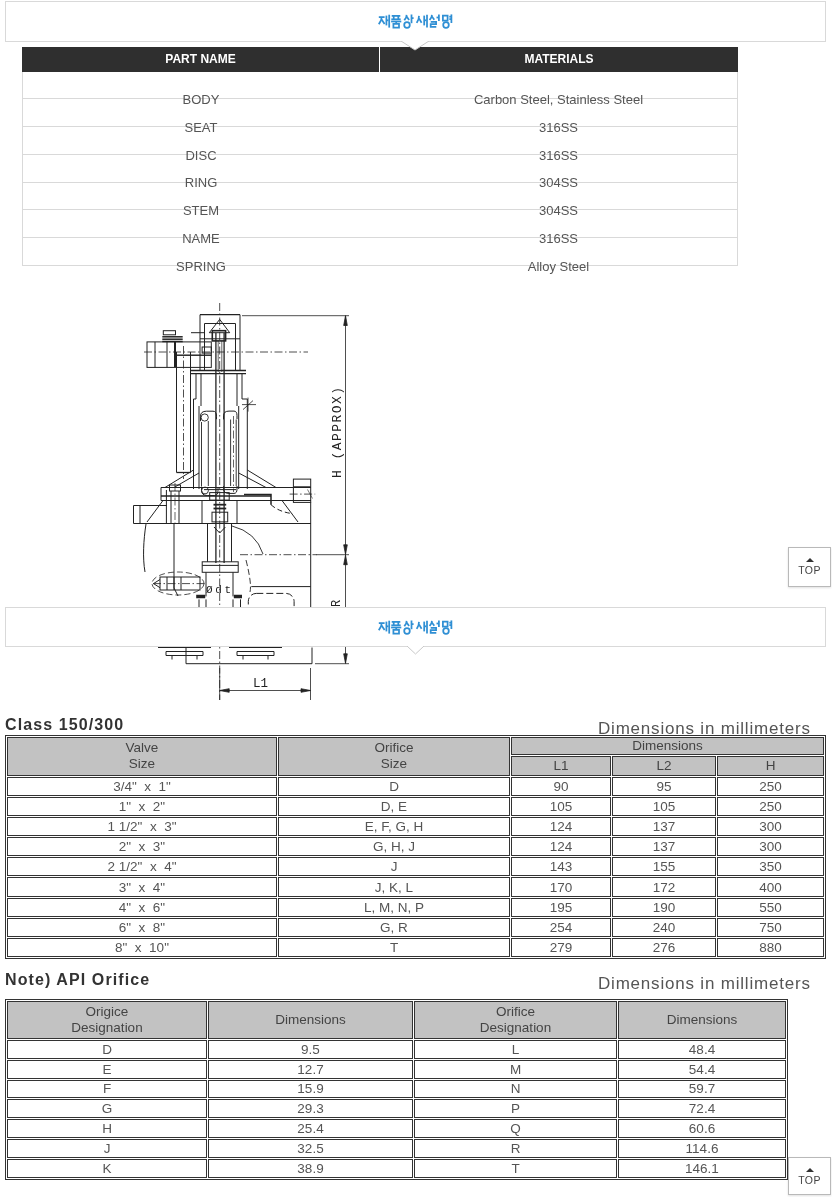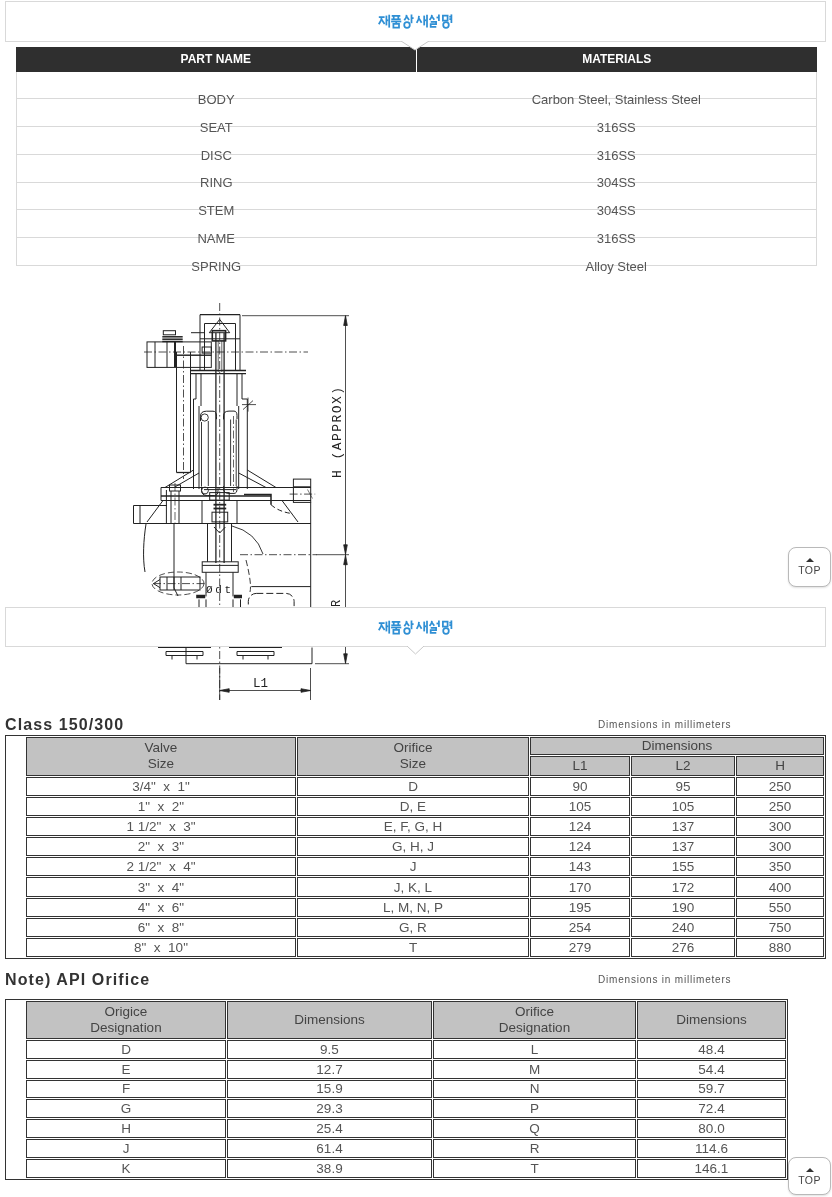--- a/index.html
+++ b/index.html
@@ -2,37 +2,37 @@
 <html><head>
 <meta charset="utf-8">
 <style>
 html,body{margin:0;padding:0;background:#fff;}
 *{box-sizing:border-box;}
 #page{position:relative;width:832px;height:1197px;background:#fff;overflow:hidden;
   font-family:"Liberation Sans",sans-serif;}
 .bar{position:absolute;left:5px;width:821px;height:40px;border:1px solid #d9d9d9;background:#fff;
   display:flex;align-items:center;justify-content:center;}
 .notch{position:absolute;z-index:5;}
-.tbl1{position:absolute;left:16px;width:801px;text-align:center;}
+.tbl1{position:absolute;left:22px;width:716px;text-align:center;}
 .t1head{height:25px;background:#2f2f2f;color:#fff;font-weight:bold;font-size:12px;display:flex;}
 .t1head div{width:50%;display:flex;align-items:center;justify-content:center;}
 .t1head div:first-child{border-right:1.5px solid #fff;}
 .t1row{height:27.75px;display:flex;border-bottom:1px solid #d9d9d9;color:#555;font-size:13px;
   border-left:1px solid #d9d9d9;border-right:1px solid #d9d9d9;}
 .t1row div{width:50%;display:flex;align-items:center;justify-content:center;margin-top:28px;}
 .t1row div:first-child{border-right:1px solid #d9d9d9;}
-.topbtn{position:absolute;left:788px;width:43px;height:40px;border:1px solid #b9b9b9;border-radius:8px;
+.topbtn{position:absolute;left:788px;width:43px;height:40px;border:1px solid #b9b9b9;border-radius:0;
   background:#fff;box-shadow:0 1px 2px rgba(0,0,0,.12);text-align:center;color:#333;}
 .topbtn .tri{width:0;height:0;border-left:4.5px solid transparent;border-right:4.5px solid transparent;
   border-bottom:4.5px solid #333;margin:10px auto 2px;}
 .topbtn .txt{font-size:10.5px;letter-spacing:.4px;color:#444;}
 h2.sec{position:absolute;margin:0;font-size:16px;letter-spacing:1.1px;color:#333;font-weight:bold;left:5px;}
-.dimnote{position:absolute;font-size:10px;letter-spacing:.8px;color:#555;}
+.dimnote{position:absolute;font-size:17px;letter-spacing:.8px;color:#555;}
 table.dt{position:absolute;left:5px;border-collapse:separate;border-spacing:1px;background:#fff;
-  border:1px solid #333;table-layout:fixed;padding-left:19px;}
+  border:1px solid #333;table-layout:fixed;}
 table.dt td{border:1px solid #333;text-align:center;color:#555;font-size:13.5px;padding:0;
   background:#fff;overflow:hidden;}
 table.dt td.h{background:#c2c2c2;color:#444;font-size:13.5px;line-height:16px;}
 </style>
 </head>
 <body>
 <div id="page">
 
 <div class="bar" style="top:1px;height:41px;">
   <svg width="76" height="15" viewBox="0 0 76 15">
@@ -492,25 +492,25 @@
   <tr>
           <td style="height:18.8px;">G</td>
           <td>29.3</td>
           <td>P</td>
           <td>72.4</td>
         </tr>
   <tr>
           <td style="height:18.8px;">H</td>
           <td>25.4</td>
           <td>Q</td>
-          <td>80.0</td>
+          <td>60.6</td>
         </tr>
   <tr>
           <td style="height:18.8px;">J</td>
-          <td>61.4</td>
+          <td>32.5</td>
           <td>R</td>
           <td>114.6</td>
         </tr>
   <tr>
           <td style="height:18.8px;">K</td>
           <td>38.9</td>
           <td>T</td>
           <td>146.1</td>
         </tr>
 </tbody>

